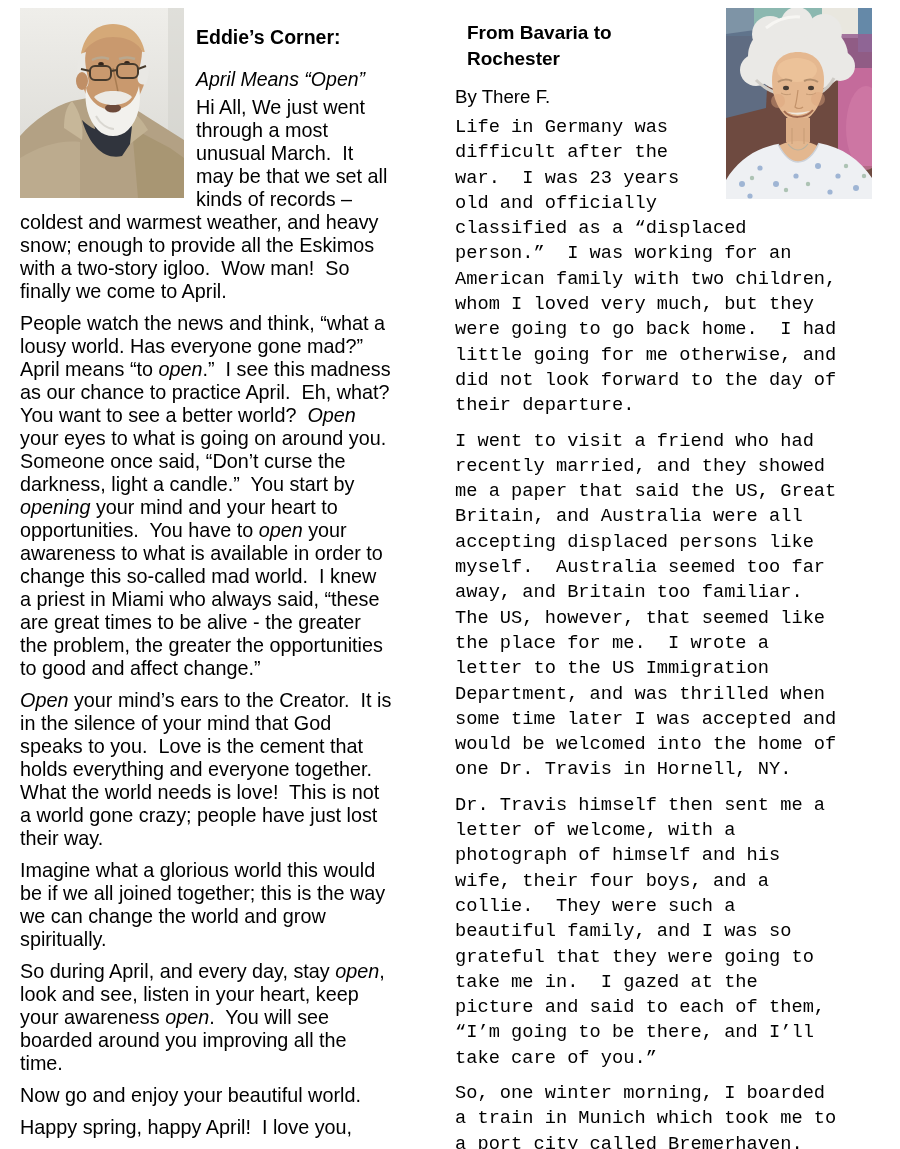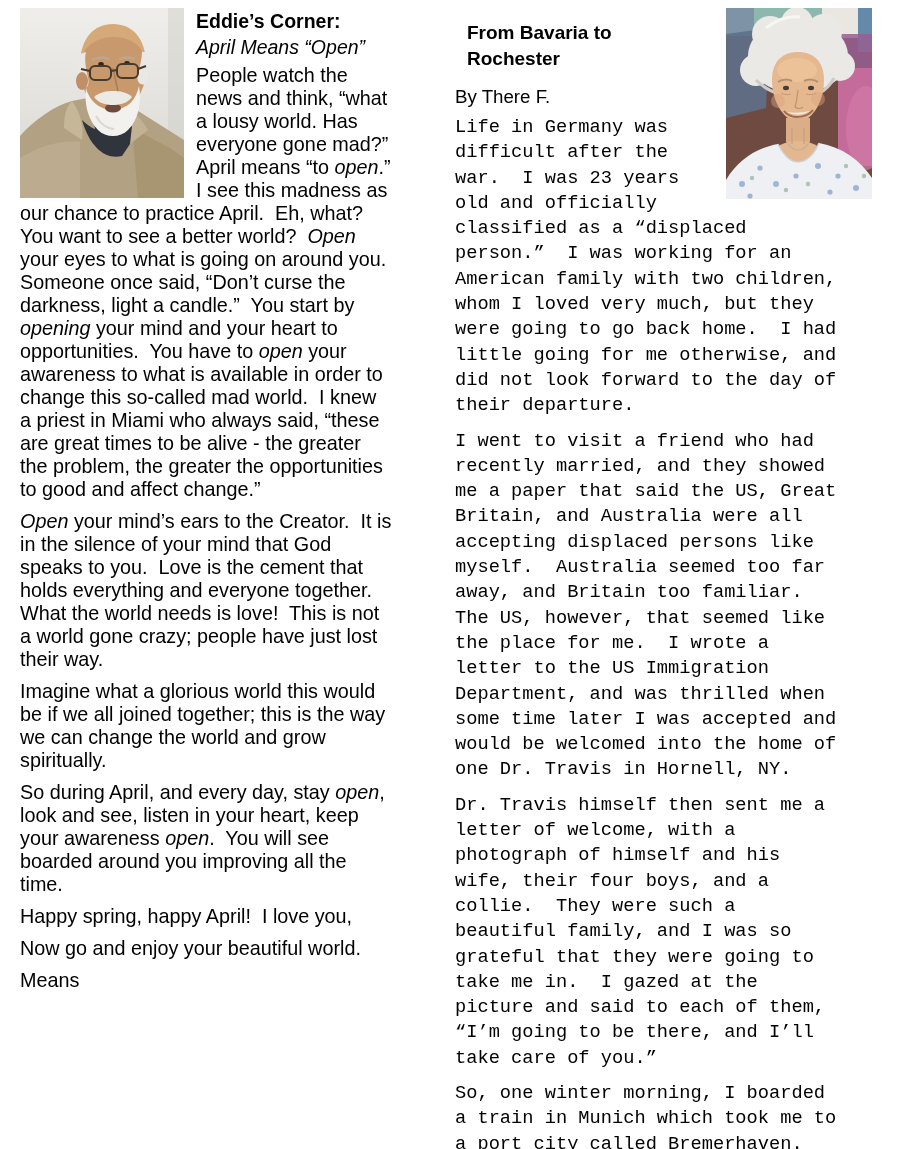--- a/index.html
+++ b/index.html
@@ -7,21 +7,21 @@
     width:900px; height:1149px; overflow:hidden;
     font-family:"Liberation Sans", sans-serif;
     color:#000;
   }
   .page { box-sizing:border-box; display:flex; padding:8px 0 0 20px; }
   .col { flex:none; }
   .col-left  { width:372px; margin-right:63px; font-size:19.8px; line-height:23px; }
   .col-right { width:392px; font-size:18.7px; line-height:25.3px; }
   p { margin:0 0 9px 0; white-space:pre-wrap; }
   .col-right p { margin-bottom:10px;font-family:Liberation Mono, monospace; }
-  .headL { font-size:19.5px; line-height:26px; font-weight:bold; margin:0; }
+  .headL { font-size:19.5px; line-height:26px; font-weight:bold; margin:16px; }
   .subL  { font-size:19.5px; line-height:26px; font-style:italic; font-weight:normal; margin:0 0 4px 4px; }
   .headR { font-size:19px;   line-height:26px; font-weight:bold; margin:12px; }
   .byline{ font-size:18.7px; line-height:26px; margin:0 0 5px 0; }
   figure { margin:0; padding:0; }
   .photoL { float:left;  width:164px; height:190px; margin:0 12px 3px 0; }
   .photoR { float:right; width:146px; height:191px; margin:0 -25px 12px 26px; }
   figure svg { display:block; width:100%; height:100%; }
   i { font-style:italic; }
 </style>
 </head>
@@ -73,26 +73,27 @@
         <g>
           <path d="M66,80 C64,96 68,112 78,122 C86,130 100,130 108,122 C118,112 122,96 119,78 C116,92 108,101 93,102 C79,102 69,92 66,80 Z" fill="#f2f1ed"></path>
           <ellipse cx="93" cy="100" rx="8" ry="4.5" fill="#6d4a3a"></ellipse>
           <path d="M74,89 C80,84 86,83 93,83 C100,83 107,84 112,89 C108,95 100,97 93,97 C86,97 78,95 74,89 Z" fill="#eceae5"></path>
           <path d="M76,108 C80,116 88,121 94,121" stroke="#d9d7d1" stroke-width="2" fill="none"></path>
         </g>
       </svg>
     </figure>
     <h2 class="headL">Eddie’s Corner:</h2>
     <div class="subL">April Means “Open”</div>
+    <p><span>Hi All, We just went through a most unusual March.  It may be that we set all kinds of records – coldest and warmest weather, and heavy snow; enough to provide all the Eskimos with a two-story igloo.  Wow man!  So finally we come to April.</span></p>
     <p><span>People watch the news and think, “what a lousy world. Has everyone gone mad?”  April means “to </span><i>open</i><span>.”  I see this madness as our chance to practice April.  Eh, what?  You want to see a better world?  </span><i>Open</i><span> your eyes to what is going on around you.  Someone once said, “Don’t curse the darkness, light a candle.”  You start by </span><i>opening</i><span> your mind and your heart to opportunities.  You have to </span><i>open</i><span> your awareness to what is available in order to change this so-called mad world.  I knew a priest in Miami who always said, “these are great times to be alive - the greater the problem, the greater the opportunities to good and affect change.”</span></p>
     <p><i>Open</i><span> your mind’s ears to the Creator.  It is in the silence of your mind that God speaks to you.  Love is the cement that holds everything and everyone together.  What the world needs is love!  This is not a world gone crazy; people have just lost their way.</span></p>
     <p><span>Imagine what a glorious world this would be if we all joined together; this is the way we can change the world and grow spiritually.</span></p>
     <p><span>So during April, and every day, stay </span><i>open</i><span>, look and see, listen in your heart, keep your awareness </span><i>open</i><span>.  You will see boarded around you improving all the time.</span></p>
+    <p><span>Now go and enjoy your beautiful world.</span></p>
     <p><span>Happy spring, happy April!  I love you,</span></p>
-    <p><span>Now go and enjoy your beautiful world.</span></p>
     <p><span>Means</span></p>
   </div>
 
   <div class="col col-right">
     <figure class="photoR" title="Elderly woman with curly white hair wearing a white floral blouse">
       <svg viewBox="0 0 146 191" preserveAspectRatio="none">
         <g>
           <rect width="146" height="191" fill="#6e4a40"></rect>
           <rect x="0" y="0" width="44" height="28" fill="#7e94a6"></rect>
           <path d="M0,26 L44,20 L40,100 L0,110 Z" fill="#5d7089" opacity="0.9"></path>

